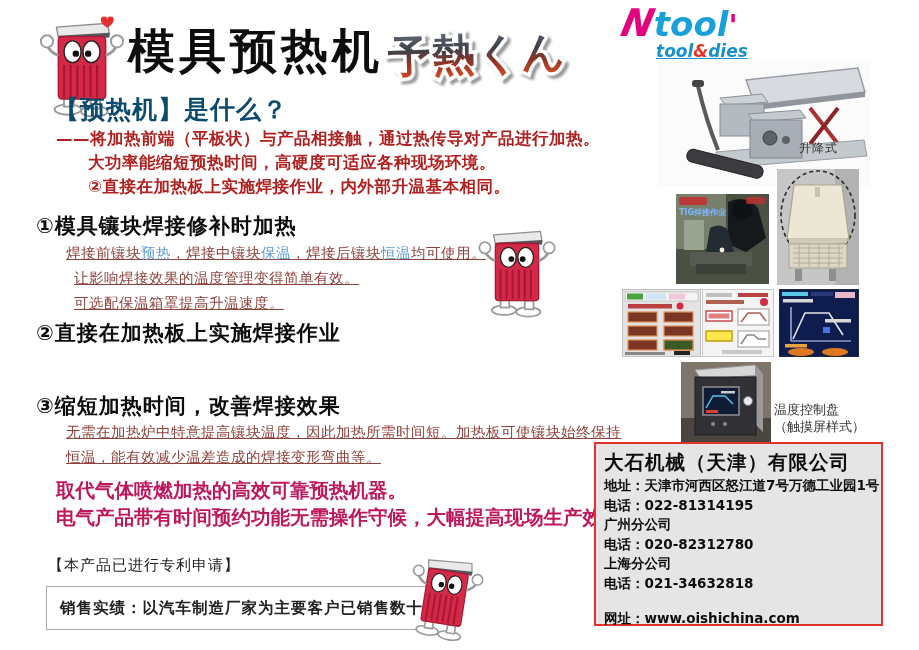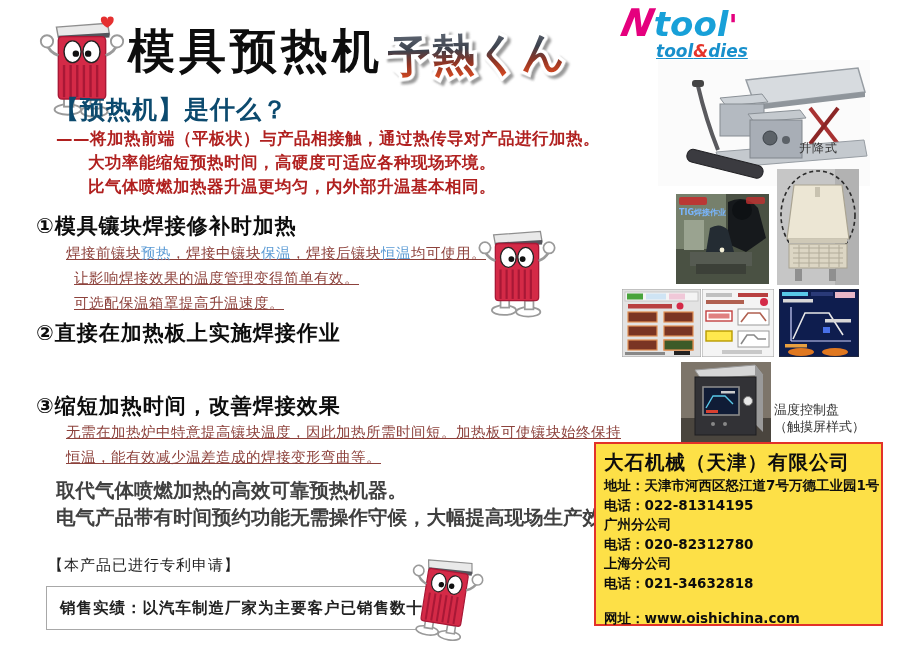--- a/index.html
+++ b/index.html
@@ -31,35 +31,35 @@
   .nankai .row2{font-size:17px;font-weight:bold;font-style:italic;color:#1890cc;margin-left:34px;margin-top:-2px;text-decoration:underline;}
   .nankai .amp{color:#e5342a;}
   
   .blue-h{font-size:25px;font-weight:bold;color:#0c4a6e;letter-spacing:1px;}
   .intro-line{font-size:16.5px;font-weight:bold;color:#b0201f;white-space:nowrap;letter-spacing:.5px;}
   
   .sec-h{font-size:21px;font-weight:bold;color:#0d0d0d;letter-spacing:1px;white-space:nowrap;}
   .sec-body{font-size:14.5px;color:#8d423c;line-height:25px;white-space:nowrap;letter-spacing:.5px;text-decoration:underline;}
   .sec-body .indent{padding-left:8px;}
   .kw{color:#5b9bd5;}
-  .closing{font-size:19.5px;font-weight:bold;color:#404040;line-height:27px;white-space:nowrap;}
+  .closing{font-size:19.5px;font-weight:bold;color:#be185d;line-height:27px;white-space:nowrap;}
   .patent{font-size:15px;font-weight:normal;color:#222;letter-spacing:1px;}
   .salesbox{
     left:46px;top:586px;width:372px;height:42px;border:1px solid #a8a8a8;
     font-size:15.5px;color:#222;line-height:42px;padding-left:13px;letter-spacing:1px;white-space:nowrap;
     font-weight:bold;
   }
   
   .photo{background:#f7f7f7;}
   .lift-label{left:799px;top:140px;font-size:12px;color:#333;letter-spacing:1px;}
   .weld-caption{position:absolute;left:3px;top:13px;font-size:8px;color:#79b6ff;font-weight:bold;white-space:nowrap;}
   .ctl-label{left:774px;top:401px;font-size:13px;color:#333;line-height:17px;}
   
   .company{
-    left:594px;top:442px;width:289px;height:184px;border:2px solid #e23229;background:#fde047;
+    left:594px;top:442px;width:289px;height:184px;border:2px solid #e23229;background:#e5e5e5;
     padding:5px 11px 0 8px;box-sizing:border-box;
   }
   .company .cname{font-size:19.5px;font-weight:bold;color:#0d0d0d;letter-spacing:1px;white-space:nowrap;}
   .company .cline{font-size:13.5px;font-weight:bold;color:#0d0d0d;line-height:19.5px;white-space:nowrap;}
   .company .cweb{margin-top:16px;}
   .mascot3{transform:rotate(9deg);}
 </style>
 </head>
 <body>
 
@@ -108,21 +108,21 @@
   </div>
 
   <div class="abs nankai">
     <div class="row1"><span class="n">N</span><span class="ankai">tool</span><span class="dot">'</span></div>
     <div class="row2"><span>tool</span><span class="amp">&amp;</span><span>dies</span></div>
   </div>
 
   <div class="abs blue-h" style="left:54px;top:93px">【预热机】是什么？</div>
   <div class="abs intro-line" style="left:56px;top:128px">——将加热前端（平板状）与产品相接触，通过热传导对产品进行加热。</div>
   <div class="abs intro-line" style="left:88px;top:152px">大功率能缩短预热时间，高硬度可适应各种现场环境。</div>
-  <div class="abs intro-line" style="left:88px;top:176px">比气体喷燃加热器升温更均匀，内外部升温基本相同。</div>
+  <div class="abs intro-line" style="left:88px;top:176px">②直接在加热板上实施焊接作业，内外部升温基本相同。</div>
 
   <div class="abs sec-h" style="left:36px;top:212px">①模具镶块焊接修补时加热</div>
   <div class="abs sec-body" style="left:66px;top:241px">
     <div><span>焊接前镶块</span><span class="kw">预热</span><span>，焊接中镶块</span><span class="kw">保温</span><span>，焊接后镶块</span><span class="kw">恒温</span><span>均可使用。</span></div>
     <div class="indent">让影响焊接效果的温度管理变得简单有效。</div>
     <div class="indent">可选配保温箱罩提高升温速度。</div>
   </div>
 
   <svg class="abs" style="left:476px;top:221px" width="82" height="97" viewBox="0 0 90 112">
       <use href="#mascotBody"></use>

